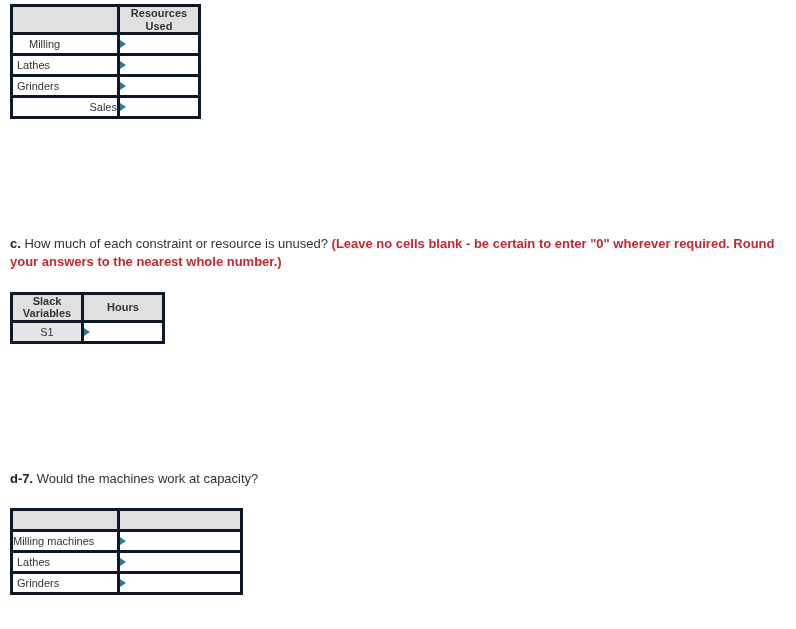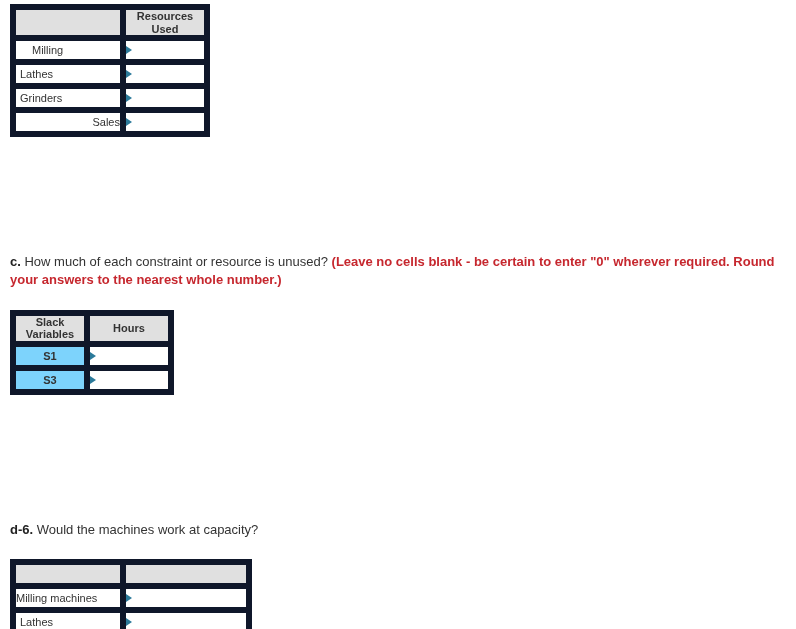--- a/index.html
+++ b/index.html
@@ -27,42 +27,41 @@
   }
   .q-instr {
     color: #c6272e;
     font-weight: bold;
   }
   table.data-tbl {
     border-collapse: collapse;
   }
   table.data-tbl th,
   table.data-tbl td {
-    border: 6px solid #0f172a;
+    border: 3px solid #0f172a;
     font-size: 11px;
     text-align: center;
     height: 18px;
     padding: 0;
   }
   table.data-tbl th {
     background: #e0e0e0;
     font-weight: bold;
     color: #333;
   }
   .row-lbl {
     width: 88px;
     text-align: left;
     padding-left: 4px;
     background: #fff;
   }
   .row-lbl-narrow {
     width: 68px;
     text-align: center;
-    background: #7dd3fc;
-    font-weight: bold;
+    background: #e5e5e5;
   }
   .input-cell {
     width: 78px;
     background: #fff;
     position: relative;
   }
   .input-cell-wide {
     width: 120px;
     background: #fff;
     position: relative;
@@ -129,31 +128,27 @@
   <tbody>
       <tr class="hdr-tall">
     <th class="row-lbl-narrow"><span class="col-val" style="white-space:pre-line">Slack
 Variables</span></th>
     <th class="input-cell"><span class="col-val">Hours</span></th>
   </tr>
   <tr>
     <td class="row-lbl-narrow"><span class="col-val">S1</span></td>
     <td class="input-cell"><span class="tick"></span><span class="col-val"></span></td>
   </tr>
-  <tr>
-    <td class="row-lbl-narrow"><span class="col-val">S3</span></td>
-    <td class="input-cell"><span class="tick"></span><span class="col-val"></span></td>
-  </tr>
 </tbody>
   </table>
 
 <div class="section-gap-lg"></div>
 
 <div class="question-line">
-  <span class="q-label">d-6.</span><span> Would the machines work at capacity?</span>
+  <span class="q-label">d-7.</span><span> Would the machines work at capacity?</span>
 </div>
 
 <table class="data-tbl">
   <tbody>
       <tr class="hdr-med">
     <th style="width:100px"><span class="col-val"></span></th>
     <th class="input-cell-wide"><span class="col-val"></span></th>
   </tr>
   <tr>
     <td style="width:100px;text-align:left;"><span class="col-val" style="text-align:left">Milling machines</span></td>

